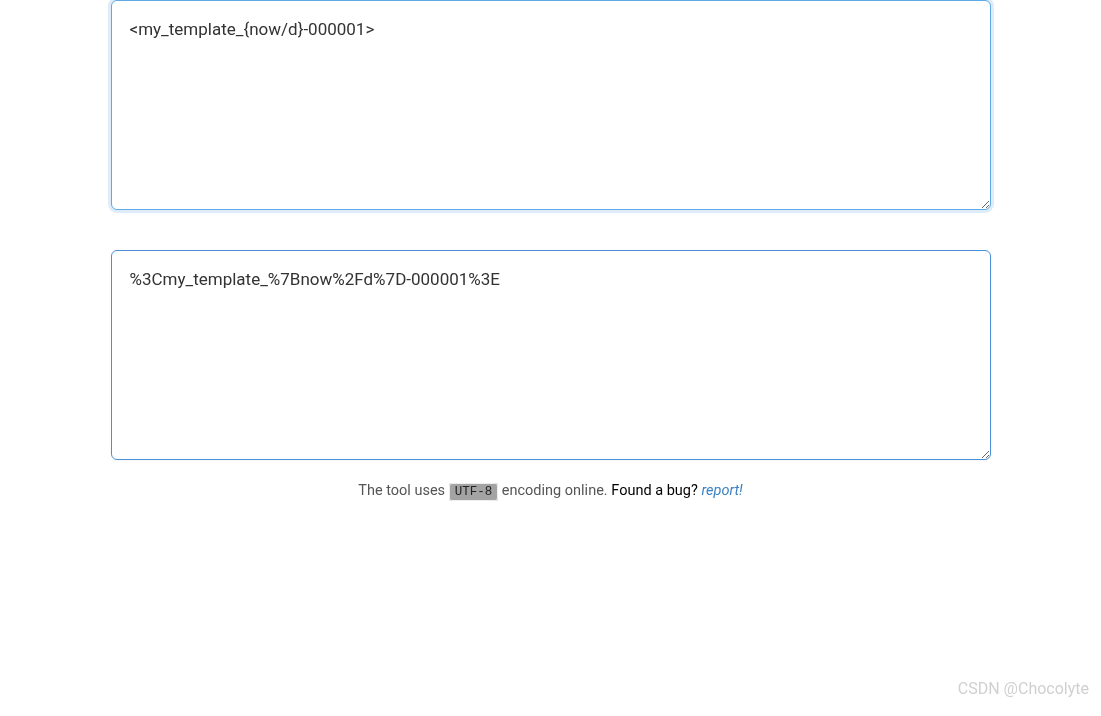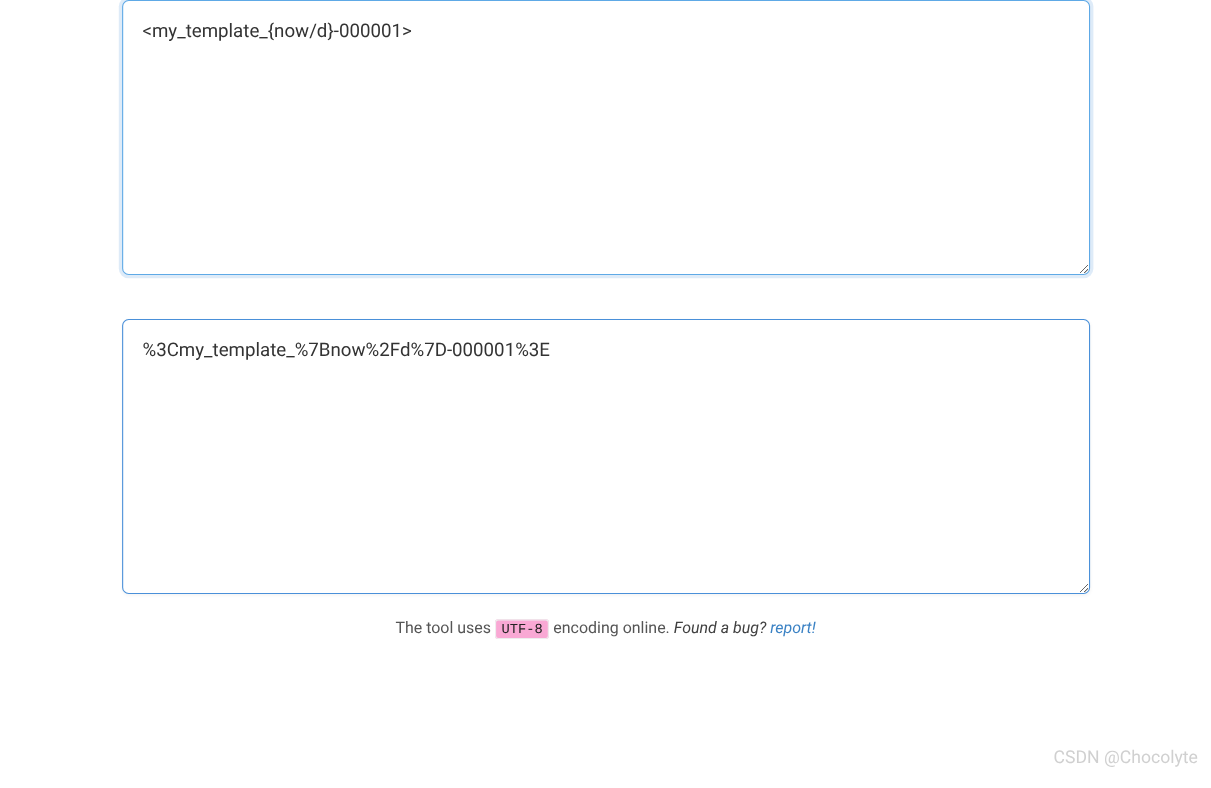--- a/index.html
+++ b/index.html
@@ -23,21 +23,21 @@
     .page-title {
       text-align: center;
       font-size: 38px;
       font-weight: 700;
       color: #2a2a2a;
       margin-top: 28px;
       margin-bottom: 40px;
     }
     .textarea-box {
       width: 100%;
-      height: 250px;
+      height: 210px;
       border: 1px solid #4a90d9;
       border-radius: 6px;
       padding: 18px 18px;
       font-size: 17px;
       font-family: inherit;
       color: #333;
       resize: both;
       outline: none;
       background: #fff;
       box-shadow: 0 1px 3px rgba(0,0,0,0.04);
@@ -54,30 +54,29 @@
       height: 36px;
     }
     .footer-note {
       text-align: center;
       font-size: 14.5px;
       color: #555;
       margin-top: 18px;
     }
     .code-inline {
       font-family: "SFMono-Regular", Consolas, "Liberation Mono", Menlo, monospace;
-      background: #f9a8d4;
+      background: #a3a3a3;
       border: 1px solid #eee;
       border-radius: 3px;
       padding: 1px 5px;
       font-size: 12.5px;
       color: #222;
     }
     .footer-note .italic {
-      font-style: italic;
-      color: #404040;
+      color: #000000;
     }
     .report-link {
       color: #3b82c4;
       font-style: italic;
       text-decoration: none;
       cursor: pointer;
     }
     .watermark {
       position: absolute;
       right: 12px;

